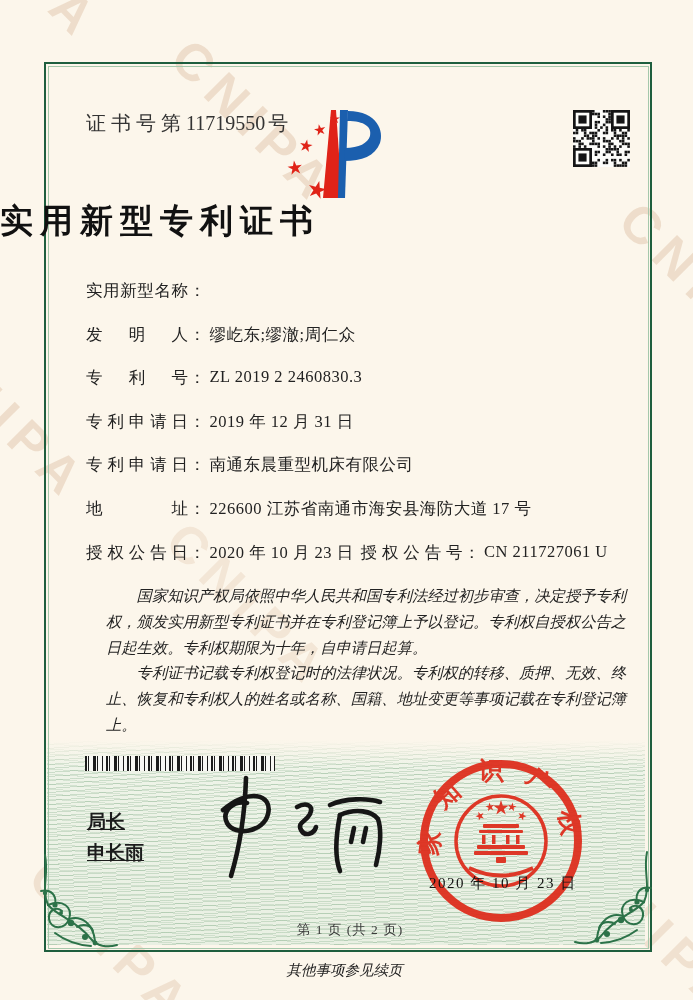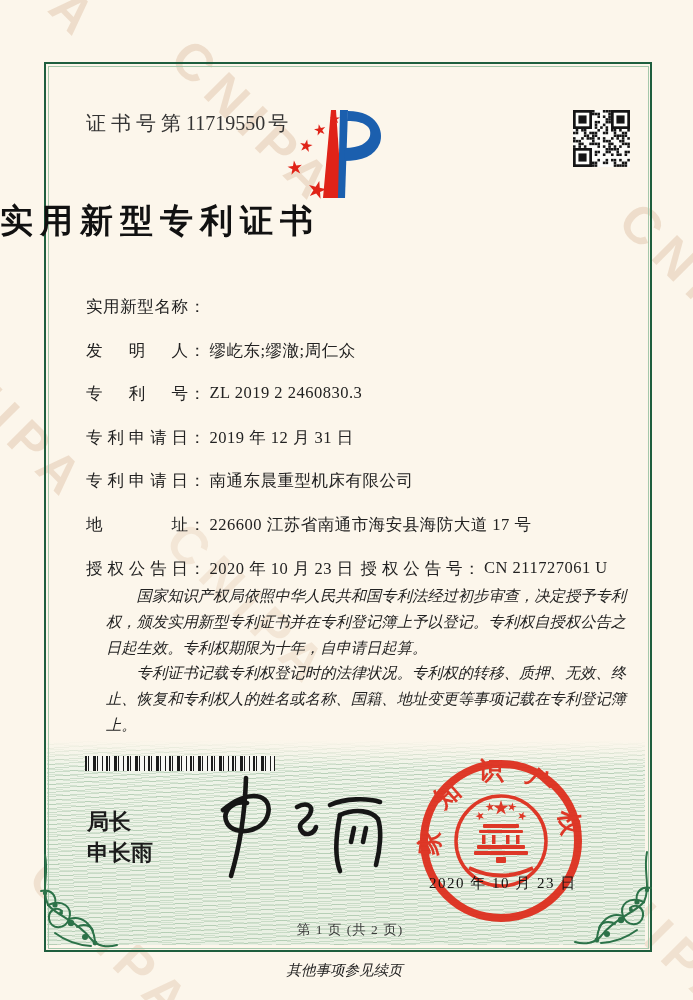--- a/index.html
+++ b/index.html
@@ -49,34 +49,34 @@
 
   
   .z3{position:absolute;z-index:3;}
   .cert-no{left:86px;top:110px;font-size:20px;color:#333;}
   .cert-no .pfx{letter-spacing:5px;}
   .cert-no .sfx{margin-left:3px;}
   .logo{left:276px;top:102px;width:112px;height:104px;}
   .qr{left:573px;top:110px;width:57px;height:57px;}
   .title{left:0;right:0;top:199px;text-align:left;font-size:33px;font-weight:bold;letter-spacing:7px;color:#111;}
 
-  .fields{left:86px;top:280px;width:540px;font-size:16.5px;color:#222;margin-top:16px;}
+  .fields{left:86px;top:280px;width:540px;font-size:16.5px;color:#222;}
   .frow{display:flex;align-items:flex-start;height:43.6px;white-space:nowrap;}
   .flabel{display:inline-block;width:102px;text-align:justify;text-align-last:justify;text-justify:inter-character;}
   .fcolon{margin:0 4px 0 1px;}
   .fvalue{letter-spacing:.5px;}
   .val-fixed{display:inline-block;min-width:151px;}
 
   .body-text{left:86px;top:583px;width:526px;font-size:15.3px;line-height:25.8px;font-style:italic;color:#222;margin-left:20px;}
   .body-text p{margin:0;text-indent:2em;}
 
   .barcode{left:85px;top:756px;width:190px;height:15px;
     background:repeating-linear-gradient(90deg,#1c1c1c 0 2px,#f8f8f4 2px 3px,#1c1c1c 3px 4px,#f8f8f4 4px 8px,#1c1c1c 8px 11px,#f8f8f4 11px 12px,#1c1c1c 12px 13px,#f8f8f4 13px 17px,#1c1c1c 17px 18px,#f8f8f4 18px 21px);}
 
-  .official{left:87px;top:806px;font-family:var(--sans);font-size:22px;font-weight:600;color:#1c1c1c;line-height:31px;}
+  .official{left:87px;top:806px;font-family:var(--sans);font-size:19px;font-weight:600;color:#1c1c1c;line-height:31px;text-decoration:underline;}
   .signature{left:193px;top:770px;width:190px;height:110px;}
 
   .seal{left:416px;top:756px;width:170px;height:172px;}
   .seal-date{left:429px;top:874px;font-size:15px;letter-spacing:1.5px;color:#141414;z-index:3;}
 
   .page-num{left:0;right:0;top:921px;text-align:center;font-size:13.5px;letter-spacing:1px;color:#3c3c3c;padding-left:7px;}
   .foot-note{left:0;right:4px;top:961px;text-align:center;font-size:14.5px;font-style:italic;color:#222;}
 </style>
 </head>
 <body>

